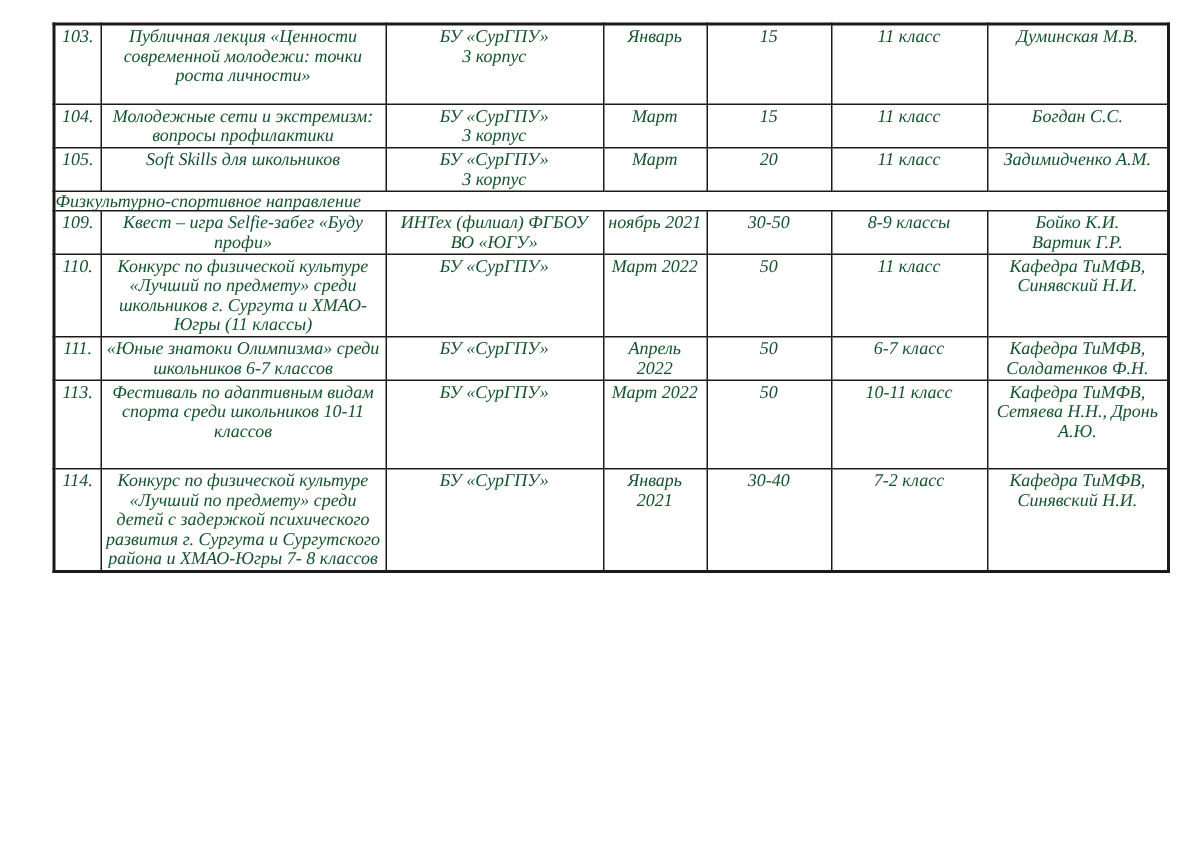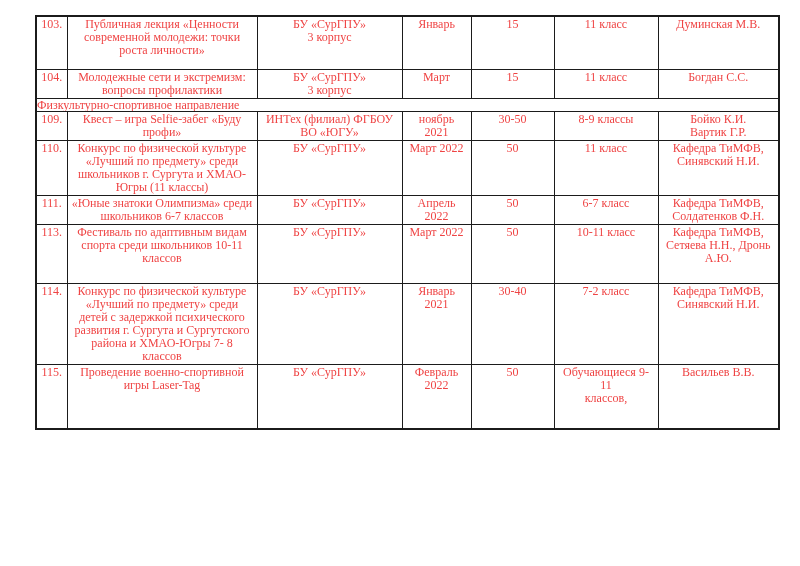--- a/index.html
+++ b/index.html
@@ -7,21 +7,22 @@
     padding: 0;
     background: #ffffff;
   }
   .page {
     position: relative;
     width: 800px;
     height: 566px;
     background: #ffffff;
     overflow: hidden;
     font-family: "Liberation Serif", "DejaVu Serif", serif;
-    color: #ef4444;
+    color: #14532d;
+    font-style: italic;
   }
   table.events {
     position: absolute;
     left: 35px;
     top: 15px;
     width: 743px;
     border-collapse: collapse;
     table-layout: fixed;
     border: 2px solid #1b1b1b;
     font-size: 12px;
@@ -94,20 +95,30 @@
         <tr>
     <td class="c-num">104.</td>
     <td class="c-name">Молодежные сети и экстремизм: вопросы профилактики</td>
     <td class="c-place">БУ «СурГПУ»
 3 корпус</td>
     <td class="c-date">Март</td>
     <td class="c-count">15</td>
     <td class="c-grade">11 класс</td>
     <td class="c-person">Богдан С.С.</td>
   </tr>
+        <tr>
+    <td class="c-num">105.</td>
+    <td class="c-name">Soft Skills для школьников</td>
+    <td class="c-place">БУ «СурГПУ»
+3 корпус</td>
+    <td class="c-date">Март</td>
+    <td class="c-count">20</td>
+    <td class="c-grade">11 класс</td>
+    <td class="c-person">Задимидченко А.М.</td>
+  </tr>
       </tbody>
     <tbody id="sec-mid">
       <tr>
         <td colspan="7" class="section-cell">Физкультурно-спортивное направление</td>
       </tr>
     </tbody>
     <tbody id="sec2">
         <tr>
     <td class="c-num">109.</td>
     <td class="c-name">Квест – игра Selfie-забег «Буду профи»</td>
@@ -153,26 +164,15 @@
         <tr>
     <td class="c-num">114.</td>
     <td class="c-name">Конкурс по физической культуре «Лучший по предмету» среди детей с задержкой психического развития г. Сургута и Сургутского района и ХМАО-Югры 7- 8 классов</td>
     <td class="c-place">БУ «СурГПУ»</td>
     <td class="c-date">Январь 2021</td>
     <td class="c-count">30-40</td>
     <td class="c-grade">7-2 класс</td>
     <td class="c-person">Кафедра ТиМФВ,
 Синявский Н.И.</td>
   </tr>
-        <tr>
-    <td class="c-num">115.</td>
-    <td class="c-name">Проведение военно-спортивной игры Laser-Tag</td>
-    <td class="c-place">БУ «СурГПУ»</td>
-    <td class="c-date">Февраль
-2022</td>
-    <td class="c-count">50</td>
-    <td class="c-grade">Обучающиеся 9-11
-классов,</td>
-    <td class="c-person">Васильев В.В.</td>
-  </tr>
       </tbody>
   </table>
 </div>
 
 </body></html>

